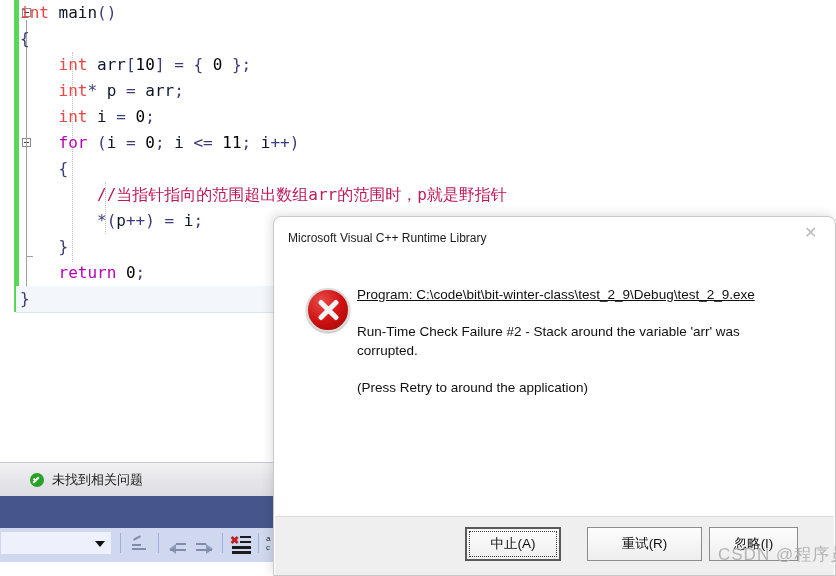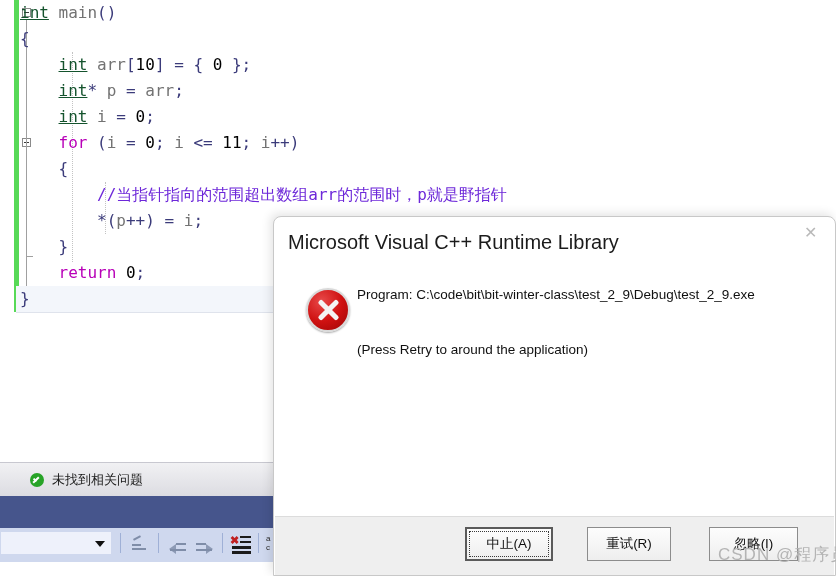--- a/index.html
+++ b/index.html
@@ -33,26 +33,26 @@
     content:"";position:absolute;left:1px;top:3px;width:5px;height:1px;background:#3a3a3a;
   }
   .foldend{
     position:absolute;left:26px;width:7px;height:0;border-top:1px solid #a0a0a0;
   }
   #code{
     position:absolute;left:20px;top:0;
     font-family:"DejaVu Sans Mono","Liberation Mono",monospace;
     font-size:16px;line-height:26px;white-space:pre;color:#000000;
   }
-  .kw{color:#14532d;text-decoration:underline;}
+  .kw{color:#ef4444;}
   .kw2{color:#b800b8;}
-  .cmt{color:#6d28d9;}
+  .cmt{color:#be185d;}
   .num{color:#000000;}
   .punc{color:#3b3b7a;}
-  .id{color:#737373;}
+  .id{color:#0f172a;}
   .editor-divider{
     position:absolute;left:16px;top:312px;width:820px;height:0;
     border-top:1px solid #dfe3ec;
   }
   .editor-hl{
     position:absolute;left:16px;top:286px;width:820px;height:26px;
     background:#f3f6fb;
   }
 
   
@@ -129,21 +129,21 @@
     position:absolute;left:273px;top:216px;width:563px;height:360px;
     background:#ffffff;
     border:1px solid #c8c8c8;
     border-top-left-radius:8px;
     border-top-right-radius:8px;
     box-sizing:border-box;
     box-shadow:-3px -3px 10px rgba(0,0,0,0.10);
     font-family:"Liberation Sans", sans-serif;
   }
   #dialog .title{
-    position:absolute;left:14px;top:14px;font-size:20px;color:#1b1b1b;
+    position:absolute;left:14px;top:14px;font-size:12px;color:#1b1b1b;
   }
   #dialog .closebtn{
     position:absolute;right:0;top:0;width:46px;height:34px;cursor:pointer;
   }
   #dialog .closebtn span{
     position:absolute;left:15px;top:8px;font-size:16px;color:#b9b9b9;
     line-height:16px;
   }
   #dialog .err-icon{
     position:absolute;left:32px;top:71px;width:44px;height:44px;border-radius:50%;
@@ -157,21 +157,21 @@
     background:#f4f4f4;border-radius:2px;
   }
   #dialog .err-icon::before{transform:rotate(45deg);}
   #dialog .err-icon::after{transform:rotate(-45deg);}
 
   #dialog .body{
     position:absolute;left:83px;top:68px;width:460px;
     font-size:13.5px;color:#101010;line-height:19px;
   }
   #dialog .body .head{font-size:13.5px;margin-bottom:17px;}
-  #dialog .body .path{line-height:19px;}
+  #dialog .body .path{line-height:19px;text-decoration:underline;}
   #dialog .body .gap{height:18px;}
   #dialog .body .msg{line-height:19px;width:430px;}
   #dialog .body .hint{margin-top:18px;}
 
   #dialog .footer{
     position:absolute;left:1px;right:1px;bottom:0;height:58px;
     background:#efefef;border-top:1px solid #dcdcdc;
   }
   #dialog .btn{
     position:absolute;top:10px;height:34px;
@@ -182,22 +182,22 @@
     display:flex;align-items:center;justify-content:center;
     cursor:pointer;
   }
   #dialog .btn.focus{
     border:2px solid #5a5a5a;
   }
   #dialog .btn.focus .inner{
     position:absolute;left:2px;top:2px;right:2px;bottom:2px;
     border:1px dotted #3a3a3a;
   }
-  #btn-abort{left:190px;width:88px;}
-  #btn-retry{left:312px;width:84px;}
+  #btn-abort{left:190px;width:96px;}
+  #btn-retry{left:312px;width:115px;}
   #btn-ignore{left:434px;width:89px;}
 
   
   #watermark{
     position:absolute;left:718px;top:543px;
     font-size:17px;color:#b4b4b4;
     font-family:"Liberation Sans", sans-serif;
     white-space:nowrap;pointer-events:none;
     letter-spacing:1px;
   }
@@ -277,20 +277,21 @@
   <div class="title">Microsoft Visual C++ Runtime Library</div>
   <div class="closebtn">
     <span>✕</span>
   </div>
 
   <div class="err-icon"></div>
 
   <div class="body">
     <div class="path">Program: C:\code\bit\bit-winter-class\test_2_9\Debug\test_2_9.exe</div>
     <div class="gap"></div>
+    <div class="msg">Run-Time Check Failure #2 - Stack around the variable 'arr' was corrupted.</div>
     <div class="hint">(Press Retry to around the application)</div>
   </div>
 
   <div class="footer">
     <div class="btn focus" id="btn-abort">
       <span class="inner"></span>
       <span>中止(A)</span>
     </div>
     <div class="btn" id="btn-retry">
       <span>重试(R)</span>

